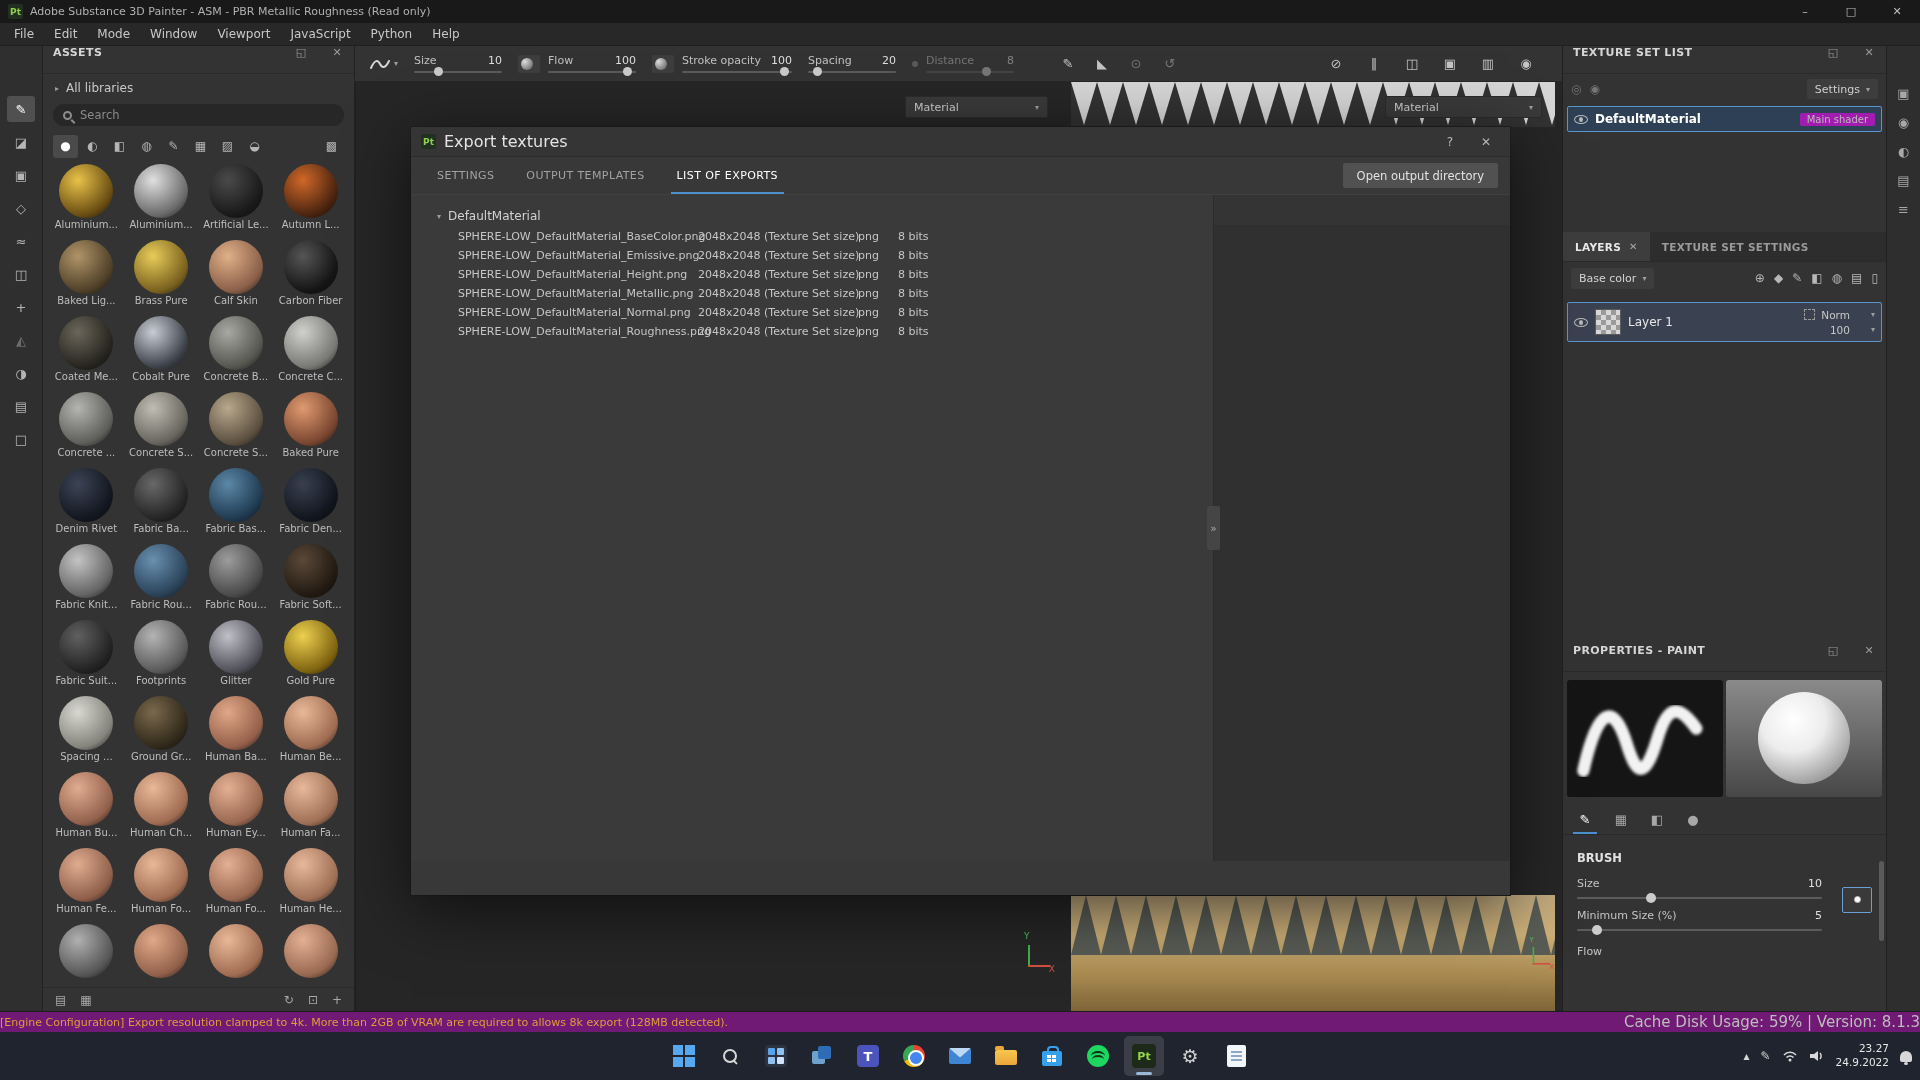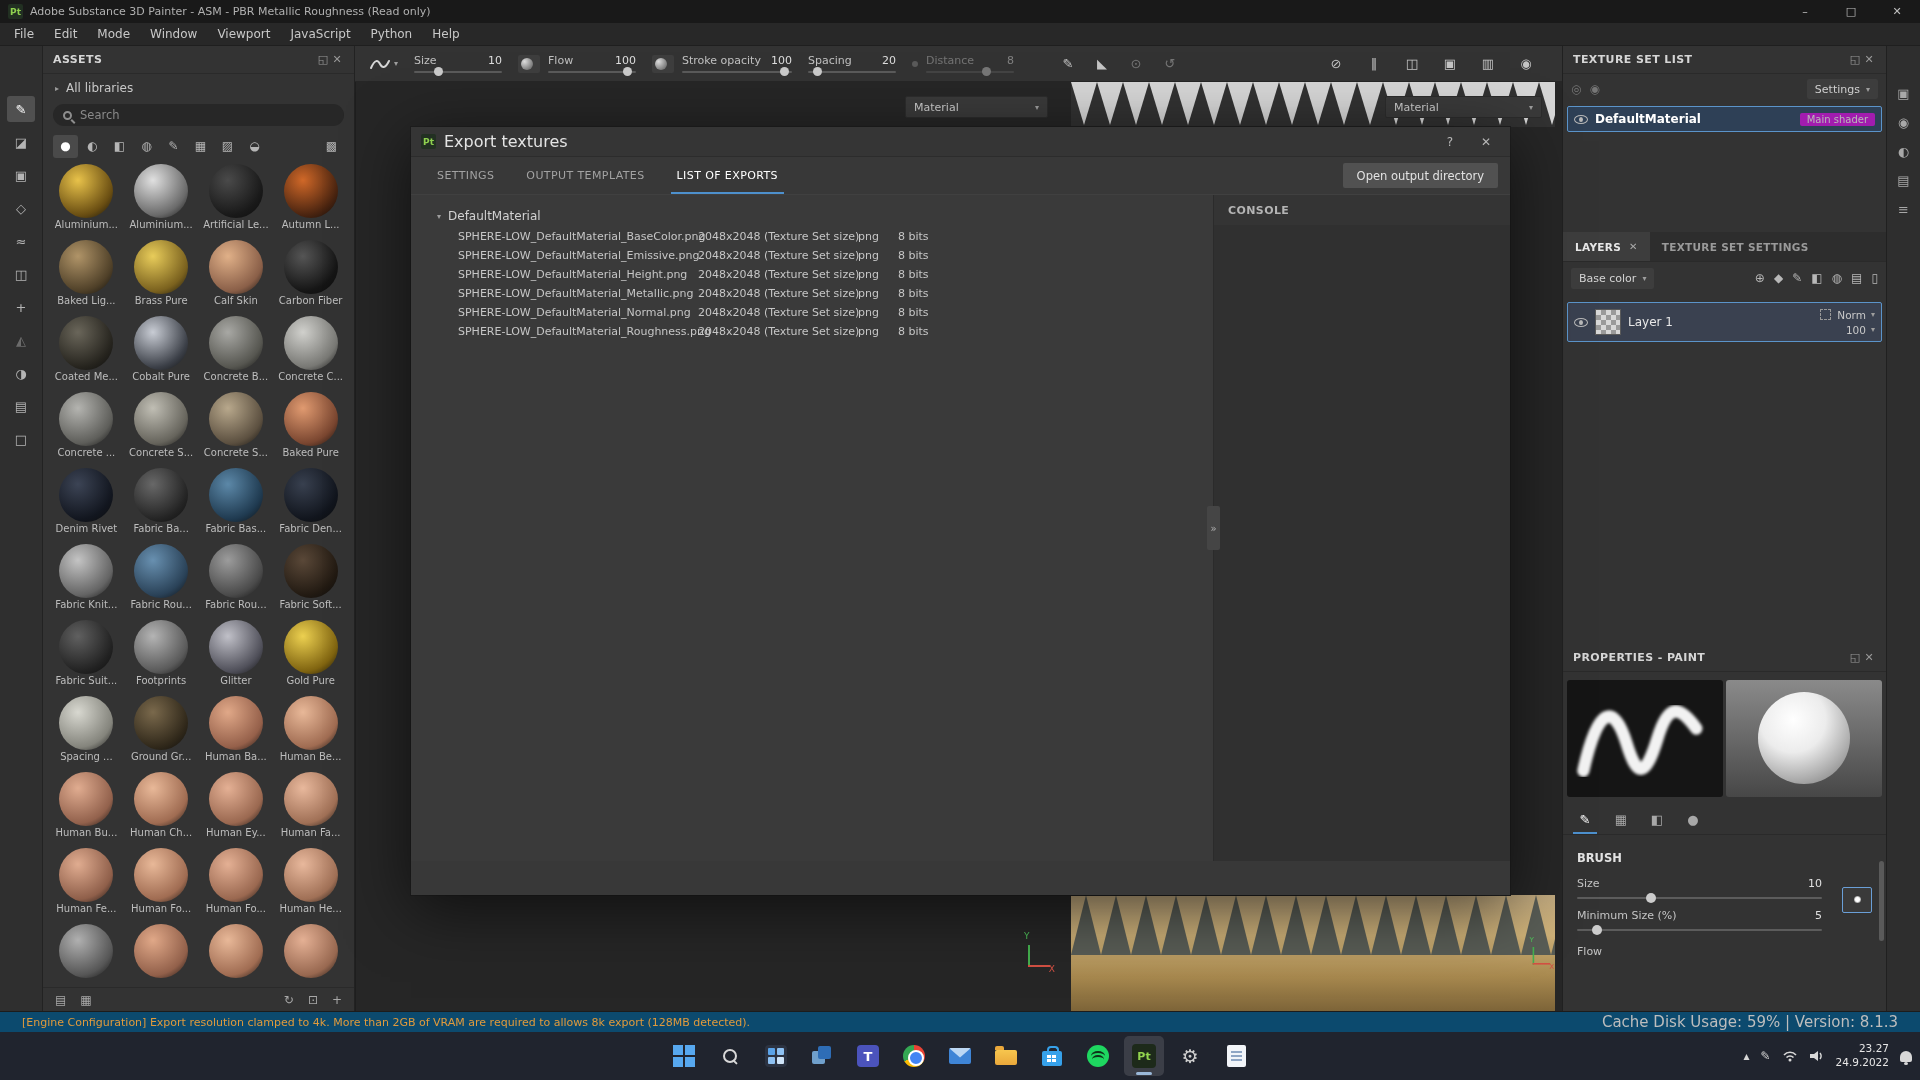--- a/index.html
+++ b/index.html
@@ -33,21 +33,21 @@
 .tb-icons{display:flex;gap:10px;align-items:center}
 .tb-icons.mid{margin-left:26px}
 .tb-icons.right{margin-left:auto;margin-right:10px;gap:14px}
 .tb-ic{width:24px;height:22px;display:flex;align-items:center;justify-content:center;color:#c4c4c4;font-size:13px}
 
 .toolstrip{position:absolute;left:0;top:46px;width:43px;height:965px;background:#2f2f2f;border-right:1px solid #222;display:flex;flex-direction:column;align-items:center;padding-top:50px;gap:7px;z-index:3}
 .tool{width:28px;height:26px;border-radius:3px;display:flex;align-items:center;justify-content:center;color:#b5b5b5;font-size:13px}
 .tool.active{background:#505050;color:#fff}
 
 .assets{position:absolute;left:43px;top:46px;width:312px;height:965px;background:#333;border-right:1px solid #222;display:flex;flex-direction:column;z-index:3}
-.panel-head{height:28px;flex:0 0 28px;display:flex;align-items:center;padding:0 10px;gap:0;border-bottom:1px solid #2a2a2a}
+.panel-head{height:28px;flex:0 0 28px;display:flex;align-items:flex-start;padding:0 10px;gap:22px;border-bottom:1px solid #2a2a2a}
 .panel-title{font-size:11px;font-weight:bold;letter-spacing:.4px;color:#d6d6d6;margin-right:auto;white-space:nowrap}
 .ph-ic{color:#9a9a9a;font-size:11px;width:14px;text-align:center}
 .lib-row{height:28px;flex:0 0 28px;display:flex;align-items:center;gap:7px;padding-left:12px;font-size:12px;color:#c8c8c8}
 .search-row{flex:0 0 22px;display:flex;align-items:center;gap:8px;margin:2px 10px 6px;background:#272727;border-radius:11px;height:22px;padding:0 10px}
 .i-search{width:9px;height:9px;border:2px solid #8d8d8d;border-radius:50%;position:relative;flex:0 0 auto}
 .i-search::after{content:"";position:absolute;width:2px;height:5px;background:#8d8d8d;left:7px;top:6px;transform:rotate(-45deg)}
 .search-input{background:none;border:none;outline:none;color:#ddd;font-size:11.5px;width:100%;font-family:inherit}
 .search-input::placeholder{color:#8a8a8a}
 .filters{flex:0 0 28px;display:flex;gap:2px;padding:2px 10px;align-items:center}
 .flt{width:25px;height:23px;display:flex;align-items:center;justify-content:center;color:#b5b5b5;font-size:12px;border-radius:3px}
@@ -117,21 +117,21 @@
 .channel-dd{display:flex;align-items:center;gap:6px;background:#3d3d3d;border-radius:2px;height:21px;padding:0 8px;font-size:11px;color:#d4d4d4}
 .lyr-icons{margin-left:auto;display:flex;gap:9px}
 .lyr-ic{color:#b8b8b8;font-size:12px}
 .layer-row{flex:0 0 40px;margin:8px 4px 0;border:1px solid #5b94ca;background:#3a4150;border-radius:2px;display:flex;align-items:center;gap:7px;padding:0 6px}
 .layer-thumb{width:26px;height:26px;border:1px solid #5a5a5a;flex:0 0 auto}
 .checker{background-color:#d8d8d8;background-image:linear-gradient(45deg,#9a9a9a 25%,transparent 25%,transparent 75%,#9a9a9a 75%),linear-gradient(45deg,#9a9a9a 25%,transparent 25%,transparent 75%,#9a9a9a 75%);background-size:10px 10px;background-position:0 0,5px 5px}
 .layer-name{font-size:12px;color:#e8e8e8;margin-right:auto}
 .layer-right{display:flex;flex-direction:column;align-items:flex-end;gap:3px}
 .lr-top{display:flex;align-items:center;gap:6px}
 .dashbox{width:11px;height:11px;border:1px dashed #999}
-.blend-dd,.opacity-dd{display:flex;align-items:center;gap:5px;font-size:10.5px;color:#c8c8c8}
+.blend-dd,.opacity-dd{display:flex;align-items:center;gap:21px;font-size:10.5px;color:#c8c8c8}
 .spacer2{flex:0 0 302px}
 .props-preview{flex:0 0 115px;margin:8px 4px 0;display:flex;gap:3px}
 .stroke-tile{flex:1;background:#151515;border-radius:3px;overflow:hidden}
 .sphere-tile{flex:1;background:linear-gradient(#8a8a8a,#474747);border-radius:3px;display:flex;align-items:center;justify-content:center}
 .prev-sphere{width:92px;height:92px;border-radius:50%;background:radial-gradient(circle at 38% 30%,#fff,#ececec 38%,#b0b0b0 68%,#6c6c6c 100%)}
 .props-tabs{flex:0 0 30px;display:flex;margin-top:8px;border-bottom:1px solid #2a2a2a;padding-left:4px}
 .ptab{width:36px;display:flex;align-items:center;justify-content:center;color:#a8a8a8;font-size:13px;position:relative}
 .ptab.active{color:#fff}
 .ptab.active::after{content:"";position:absolute;left:6px;right:6px;bottom:0;height:2px;background:#4d90cd}
 .brush-title{font-size:11.5px;font-weight:bold;color:#e2e2e2;margin:16px 0 2px 14px}
@@ -142,21 +142,21 @@
 .param-handle{position:absolute;top:-4px;width:10px;height:10px;border-radius:50%;background:#ccc;margin-left:-5px}
 .h-size{left:30%}.h-min{left:8%}
 .brush-chip{position:absolute;right:0;top:10px;width:30px;height:26px;background:#3a3a3a;border:1px solid #6a9fd8;border-radius:2px;display:flex;align-items:center;justify-content:center}
 .dotp{width:7px;height:7px;border-radius:50%;background:radial-gradient(circle,#fff 0 40%,rgba(255,255,255,0) 100%)}
 .param-flow{margin:14px 14px 0;font-size:11px;color:#c4c4c4}
 .props-scroll{position:absolute;right:2px;top:815px;width:5px;height:80px;background:#5a5a5a;border-radius:3px}
 
 .farstrip{position:absolute;left:1886px;top:46px;width:34px;height:965px;background:#2e2e2e;border-left:1px solid #202020;display:flex;flex-direction:column;align-items:center;padding-top:40px;gap:14px;z-index:5}
 .fs-ic{color:#a8a8a8;font-size:13px}
 
-.statusbar{position:absolute;left:0;top:1011px;width:1920px;height:21px;background:#0c4a6e;border-top:1px solid #1c1c1c;display:flex;align-items:center;justify-content:space-between;padding:0 22px;z-index:40}
+.statusbar{position:absolute;left:0;top:1011px;width:1920px;height:21px;background:#701a75;border-top:1px solid #1c1c1c;display:flex;align-items:center;justify-content:space-between;padding:0 0;z-index:40}
 .status-msg{font-size:11px;color:#e09a3c;white-space:nowrap;overflow:hidden}
 .status-right{font-size:15px;color:#bdbdbd;white-space:nowrap}
 
 .taskbar{position:absolute;left:0;top:1032px;width:1920px;height:48px;background:#20242e;z-index:50}
 .tb-center{position:absolute;left:50%;top:4px;transform:translateX(-50%);display:flex;gap:6px}
 .tslot{width:40px;height:40px;border-radius:5px;display:flex;align-items:center;justify-content:center;position:relative}
 .tslot.active{background:rgba(255,255,255,.12)}
 .tslot.active::after{content:"";position:absolute;bottom:1px;left:50%;transform:translateX(-50%);width:16px;height:3px;border-radius:2px;background:#9ab8d8}
 .tic{display:flex;align-items:center;justify-content:center}
 .ic-start{width:22px;height:22px;background-image:linear-gradient(#57a8ef,#57a8ef),linear-gradient(#57a8ef,#57a8ef),linear-gradient(#57a8ef,#57a8ef),linear-gradient(#57a8ef,#57a8ef);background-size:10px 10px;background-position:0 0,12px 0,0 12px,12px 12px;background-repeat:no-repeat}
@@ -753,21 +753,20 @@
           <div class="file-row">
             <span class="fc-name">SPHERE-LOW_DefaultMaterial_Roughness.png</span>
             <span class="fc-size">2048x2048 (Texture Set size)</span>
             <span class="fc-fmt">png</span>
             <span class="fc-depth">8 bits</span>
           </div>
         </div>
     </div>
     <div class="dlg-console">
       <span class="collapse">»</span>
-      <div class="console-head">CONSOLE</div>
       <div class="console-body"></div>
     </div>
   </div>
 </div>
 
 <div class="rightcol">
   <div class="panel-head">
     <span class="panel-title">TEXTURE SET LIST</span>
     <span class="ph-ic">◱</span>
     <span class="ph-ic">✕</span>

